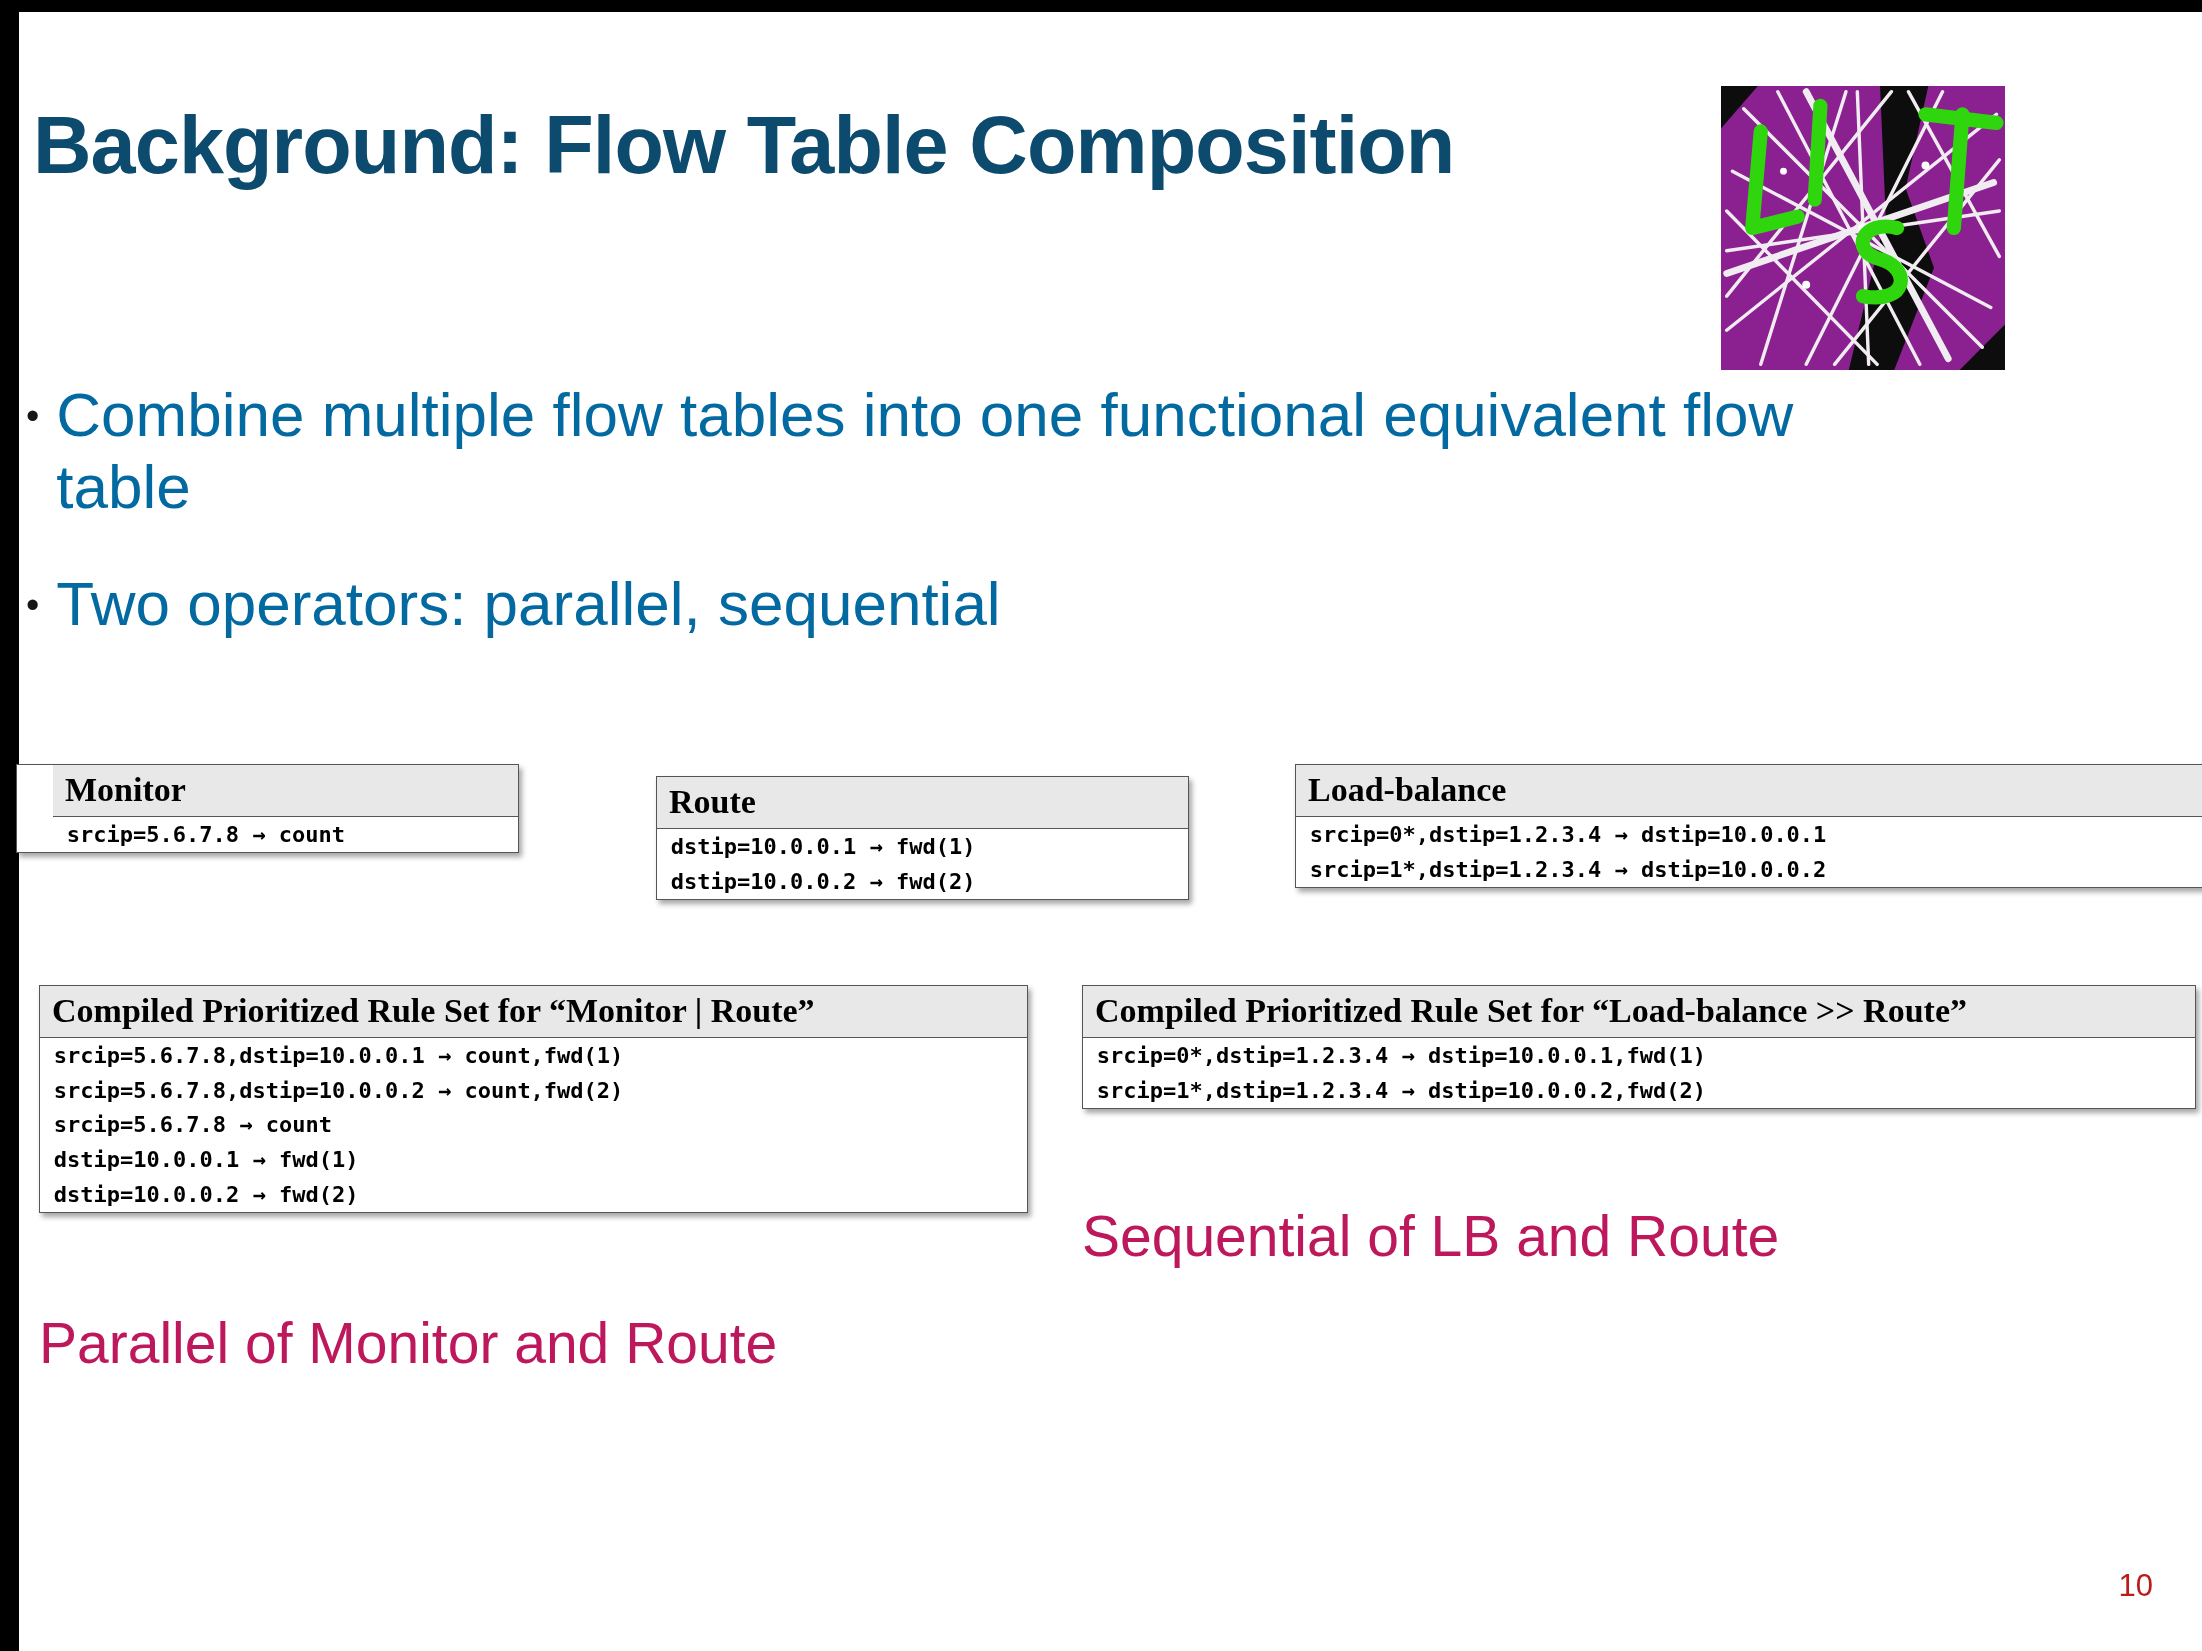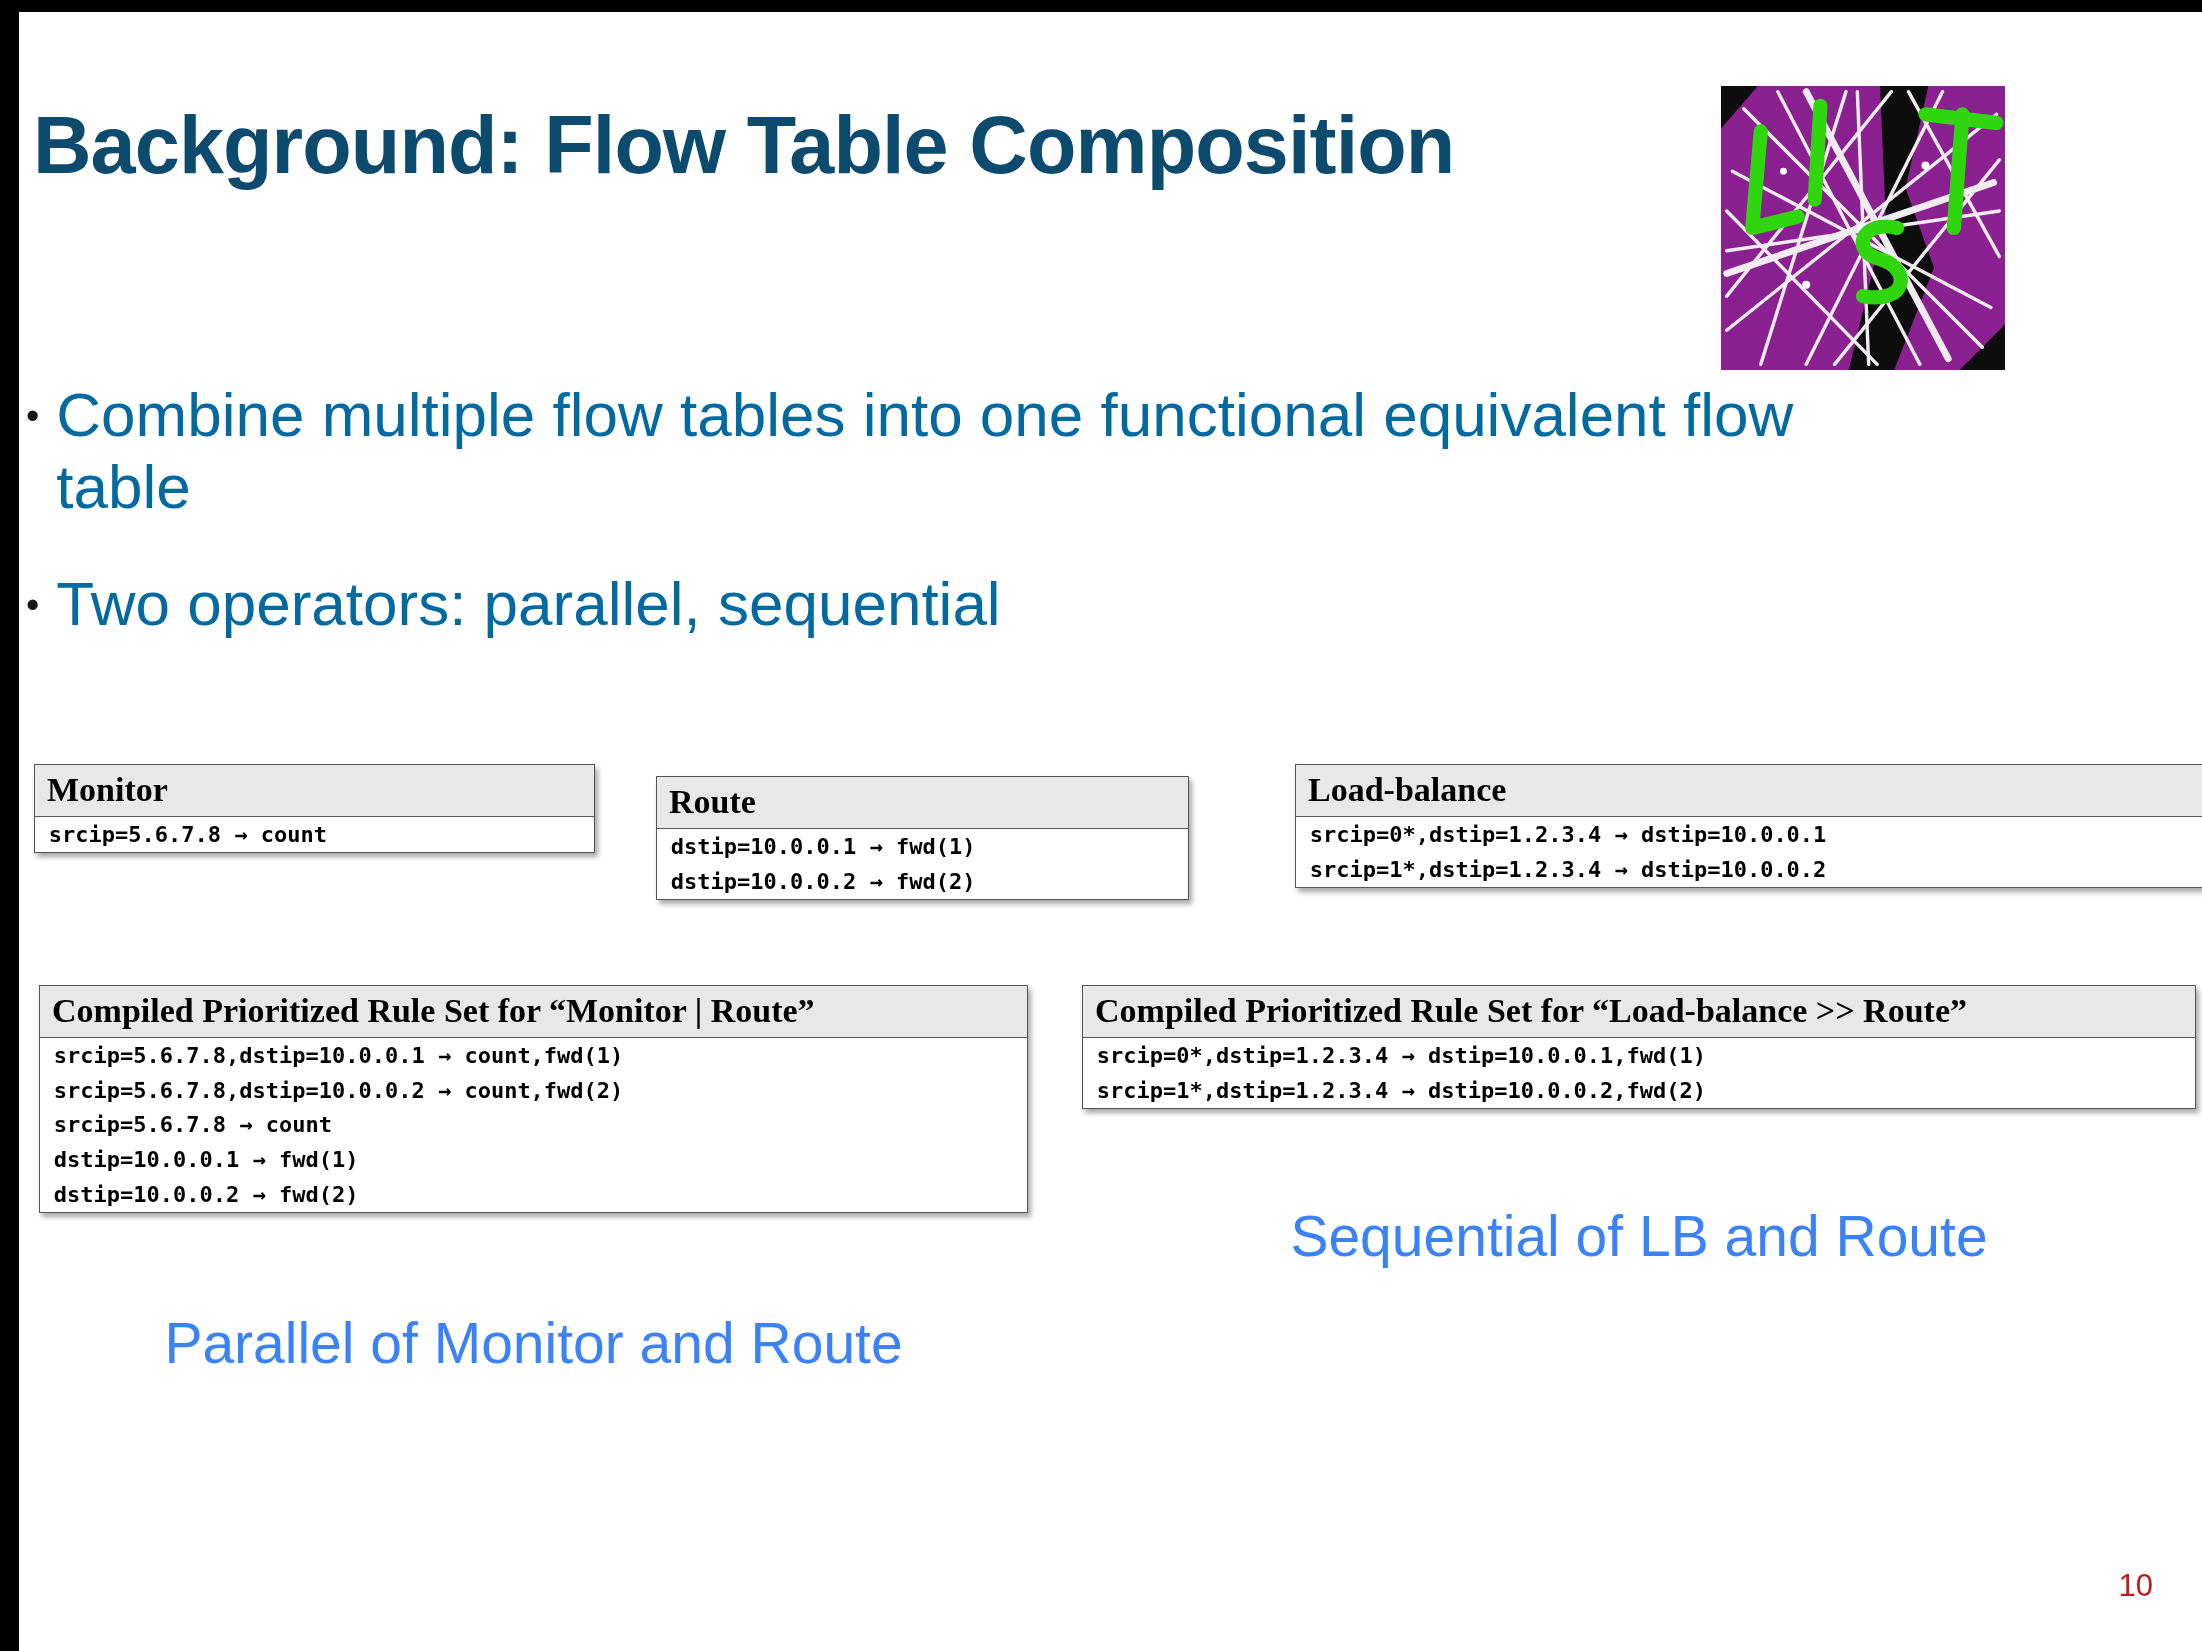--- a/index.html
+++ b/index.html
@@ -33,27 +33,27 @@
     font-family:"Liberation Serif",serif; font-weight:700;
     font-size:34px; line-height:1.3; padding:3.4px 12px; color:#000;
     white-space:nowrap;
   }
   .ft-row {
     font-family:"DejaVu Sans Mono",monospace; font-weight:700;
     font-size:22px; line-height:1.5; padding:0.9px 13.8px; color:#000;
     white-space:nowrap;
   }
 
-  .tbl-monitor      { left:34px;   top:764px;  width:561px;  }
+  .tbl-monitor      { left:16px;   top:764px;  width:503px;padding-left:36px;  }
   .tbl-route        { left:656px;  top:764px;  width:533px;margin-top:12px;  }
   .tbl-lb           { left:1295px; top:764px;  width:1056px; }
   .tbl-parallel     { left:39px;   top:985px; width:989px; }
   .tbl-sequential   { left:1082px; top:985px; width:1114px; }
 
-  .caption { position:absolute; color:#3b82f6; font-size:57px; text-align:center; }
+  .caption { position:absolute; color:#be185d; font-size:57px; }
   .cap-parallel   { left:39px;   top:1310px; width:989px; }
   .cap-sequential { left:1082px; top:1203px; width:1114px; }
 
   .page-num { position:absolute; right:50px; top:1568px; font-size:31px; color:#b91c1c; }
 </style>
 </head>
 <body>
 
 <div class="slide">
 

